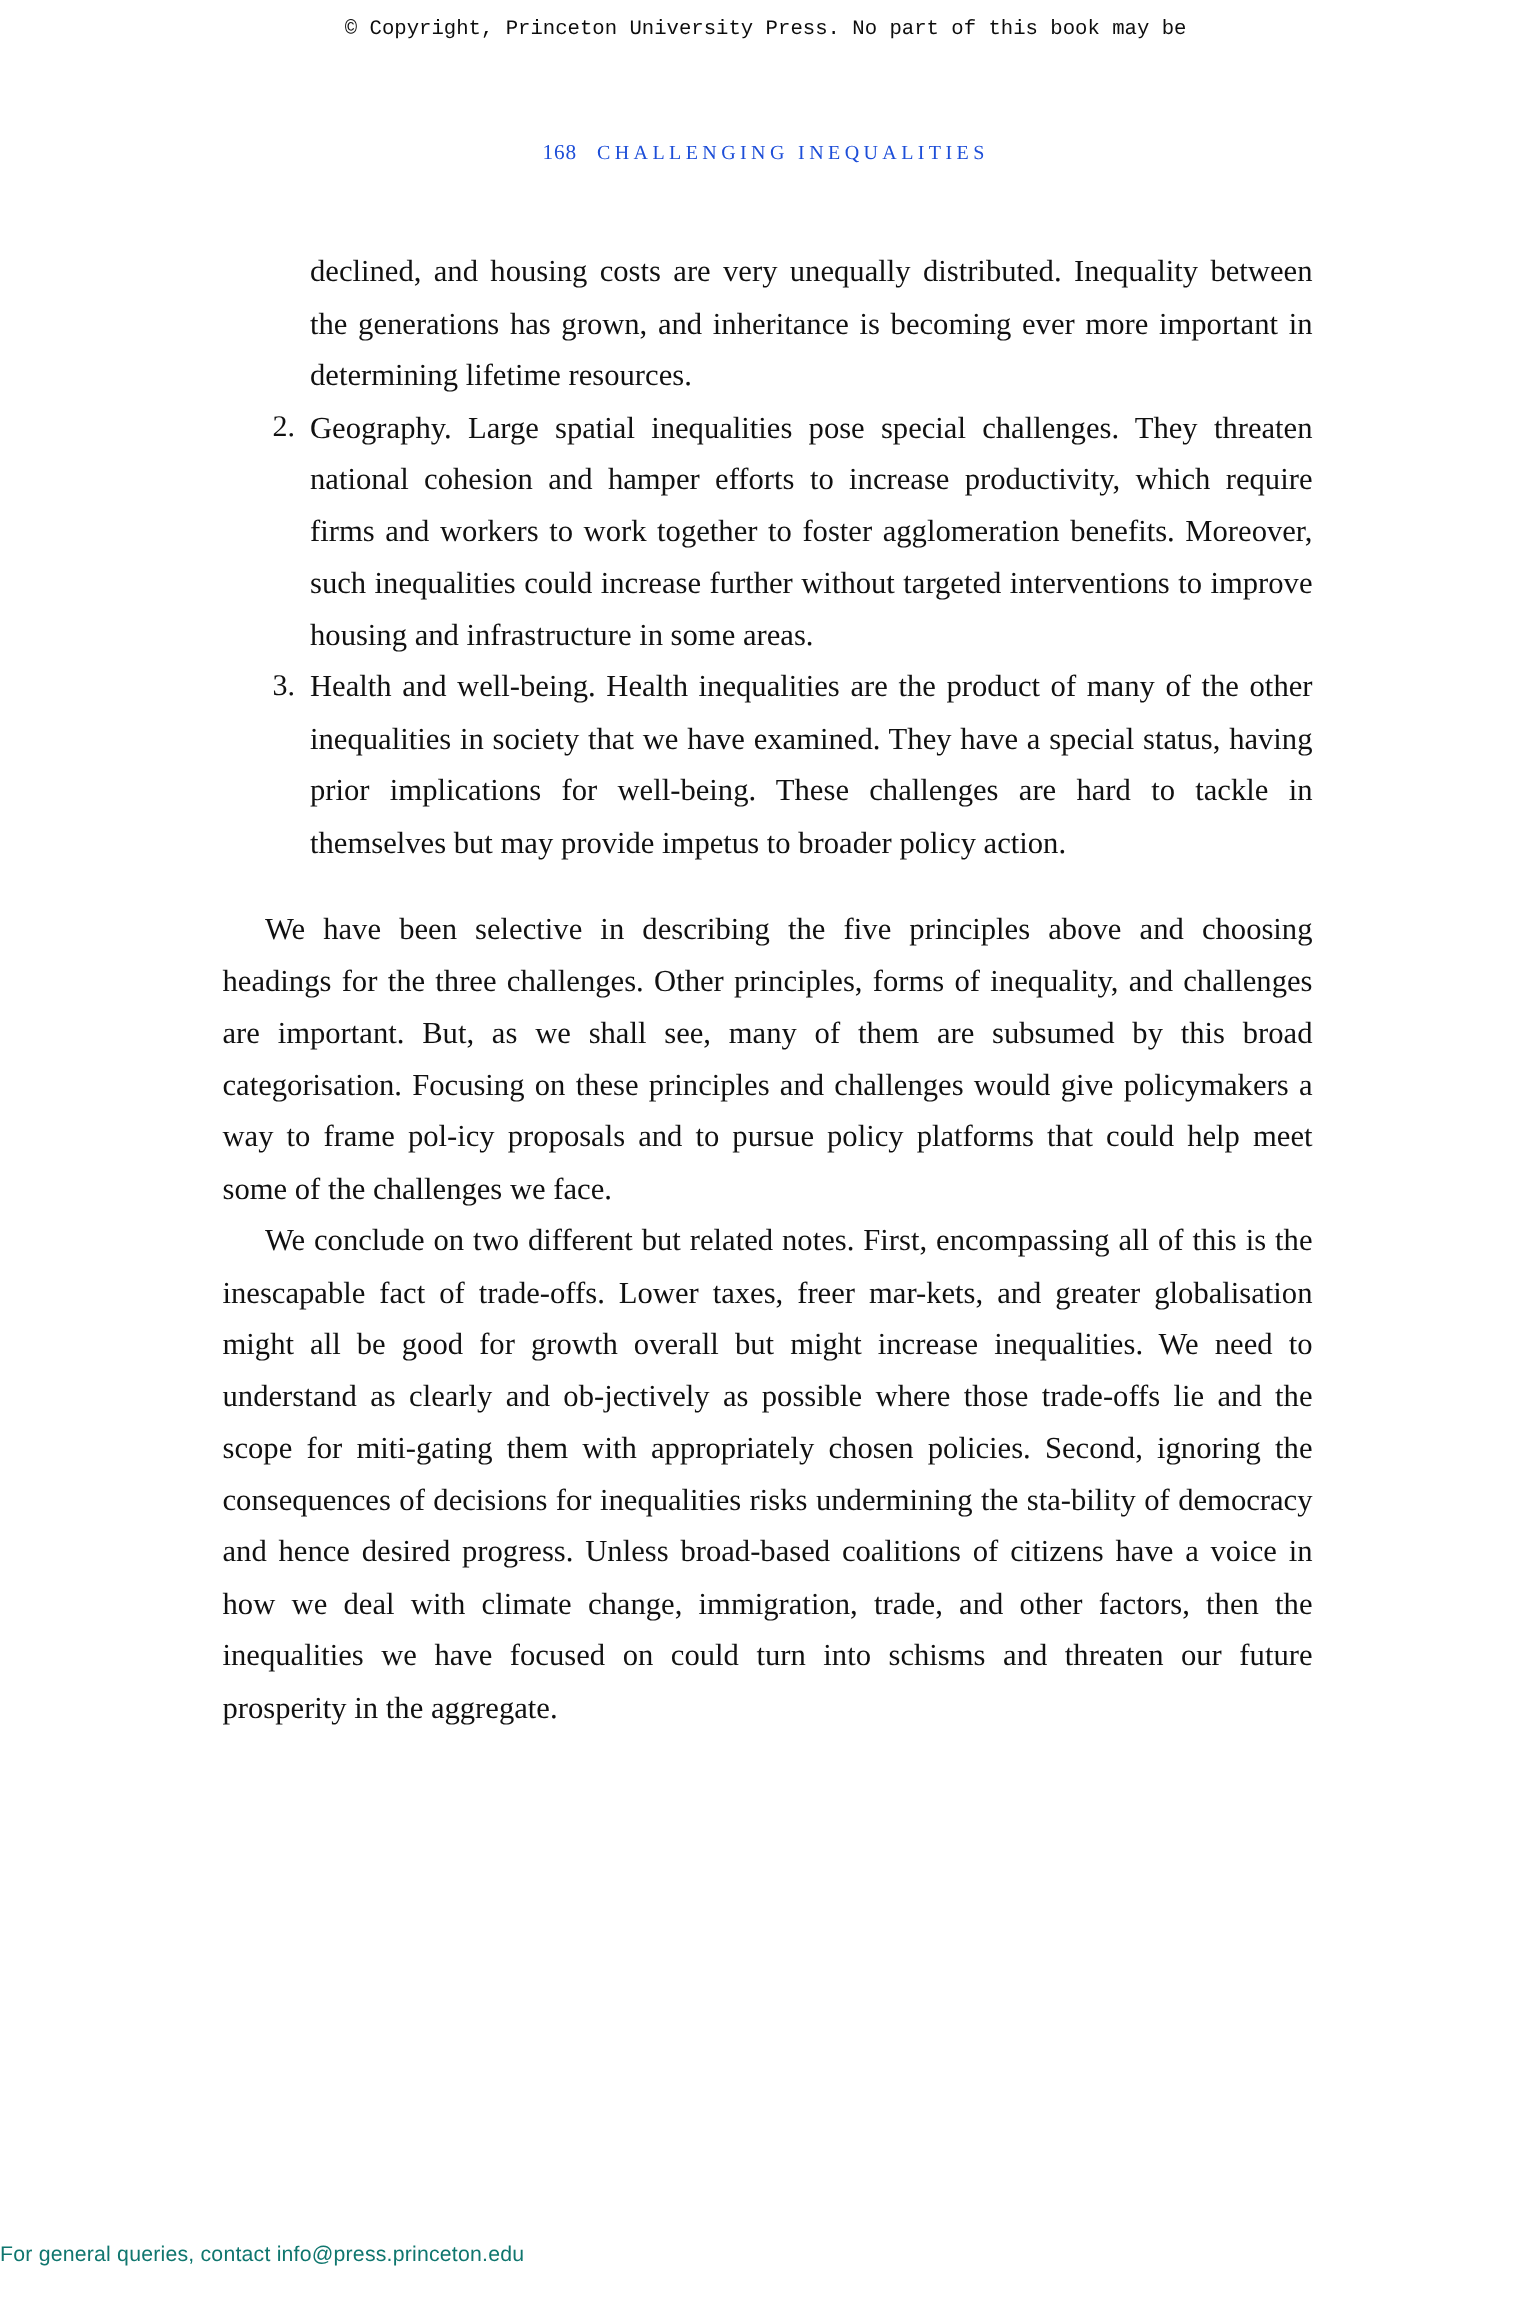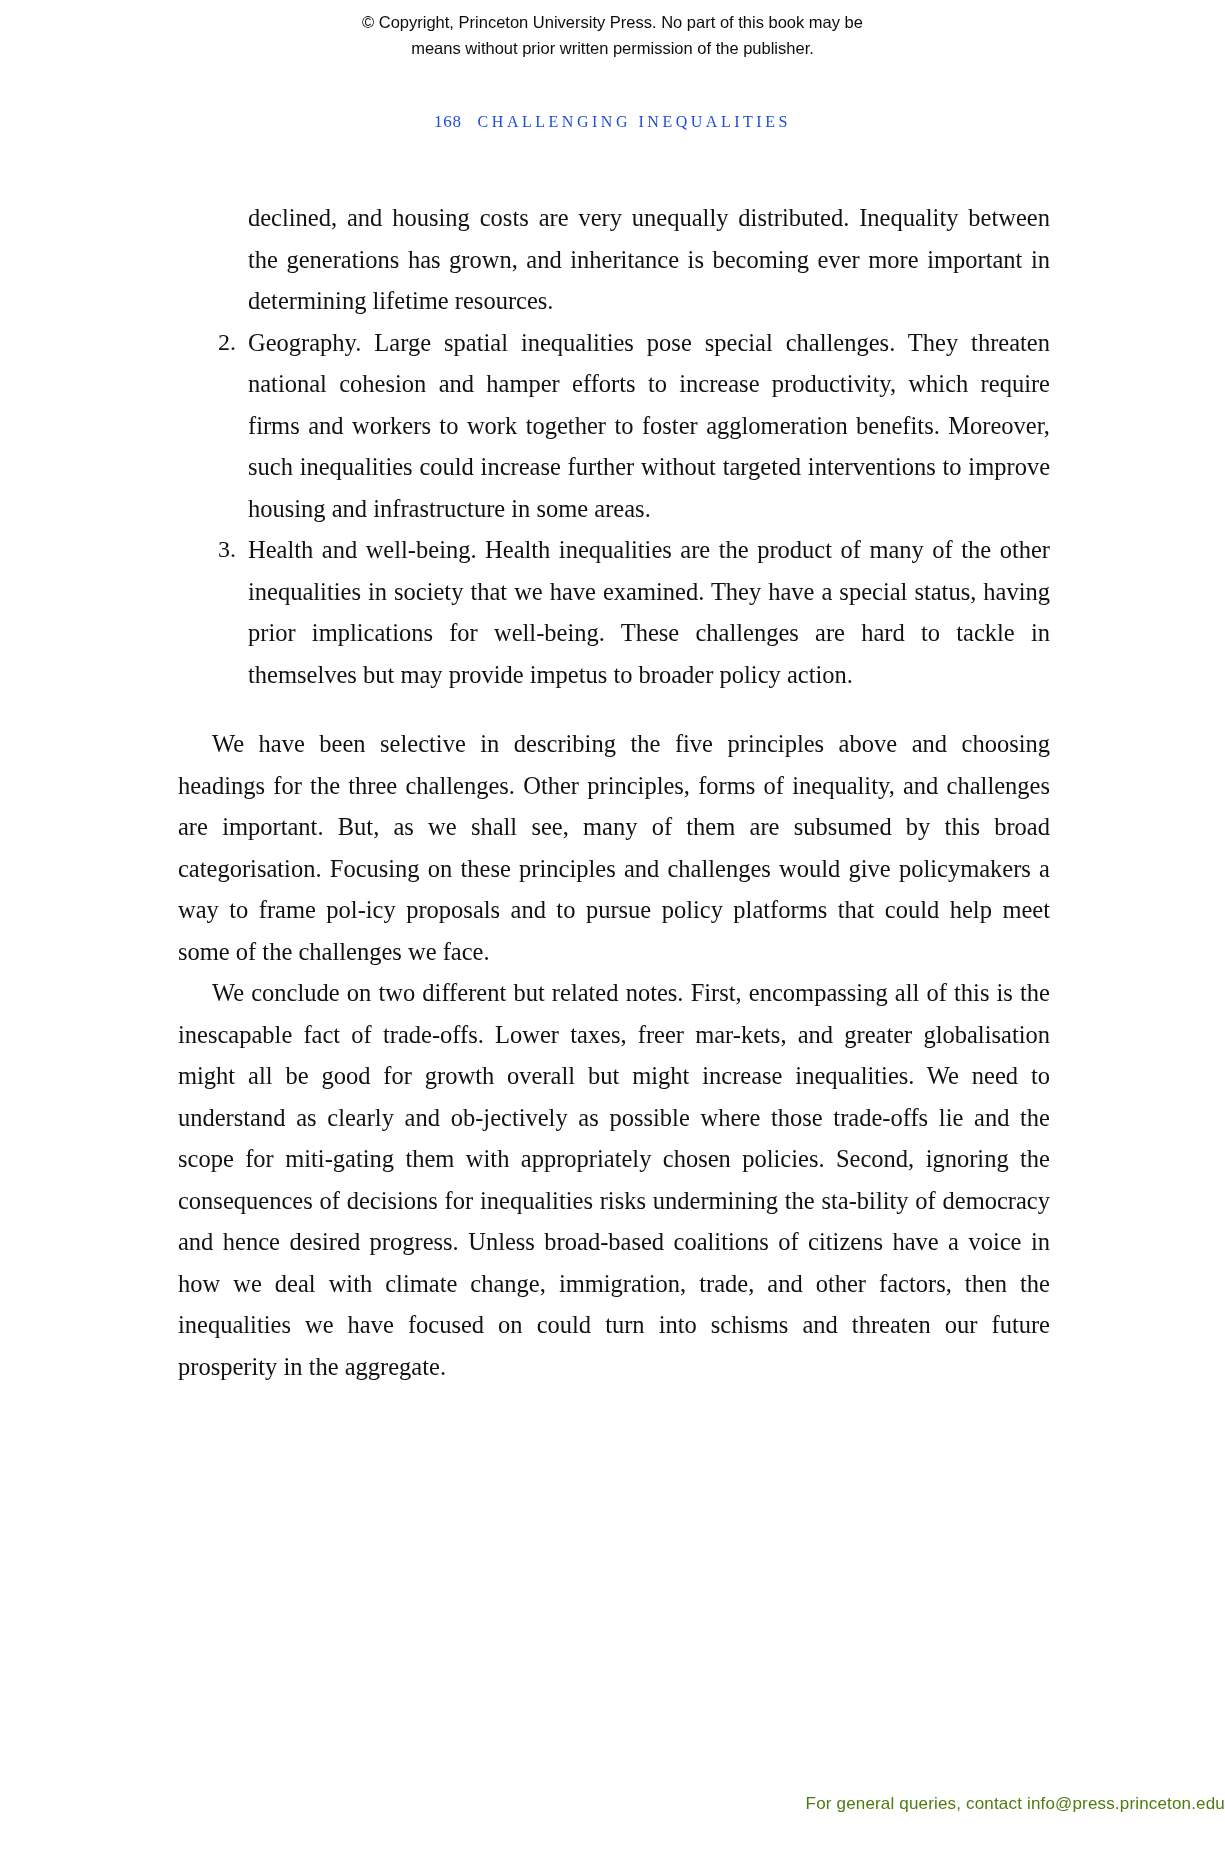--- a/index.html
+++ b/index.html
@@ -21,21 +21,21 @@
     inset: 0;
   }
 
   
   .copyright {
     position: absolute;
     top: 10px;
     left: 0;
     width: 100%;
     text-align: center;
-    font-family: Liberation Sans, sans-serif;
+    font-family: Liberation Mono, monospace;
     font-size: 16.5px;
     line-height: 1.55;
     color: #0d0d0d;
   }
   .copyright .cline {
     display: block;
   }
 
   
   .running-head {
@@ -107,35 +107,34 @@
   }
 
   .gap-big { height: 28px; }
 
   
   .footer {
     position: absolute;
     bottom: 36px;
     left: 0;
     width: 100%;
-    text-align: right;
+    text-align: left;
     font-family: "Liberation Sans", sans-serif;
     font-size: 17px;
     letter-spacing: 0.01em;
-    color: #4d7c0f;
+    color: #0f766e;
   }
 </style>
 </head>
 <body>
 
 <div class="page">
 
   <div class="copyright">
     <span class="cline">© Copyright, Princeton University Press. No part of this book may be</span>
-    <span class="cline">means without prior written permission of the publisher.</span>
   </div>
 
   <div class="running-head">
     <span class="folio">168</span><span class="rh-title">CHALLENGING INEQUALITIES</span>
   </div>
 
   <div class="textblock">
 
     <p class="para cont">declined, and housing costs are very unequally distributed. Inequality between the generations has grown, and inheritance is becoming ever more important in determining lifetime resources.</p>
 

